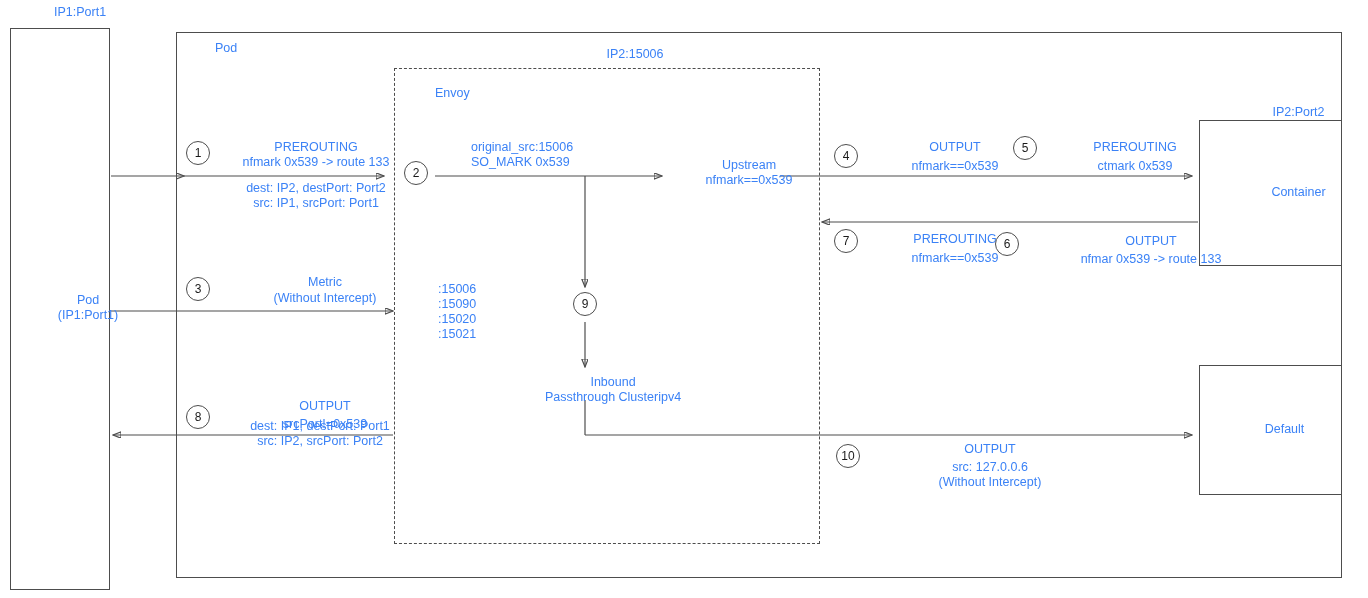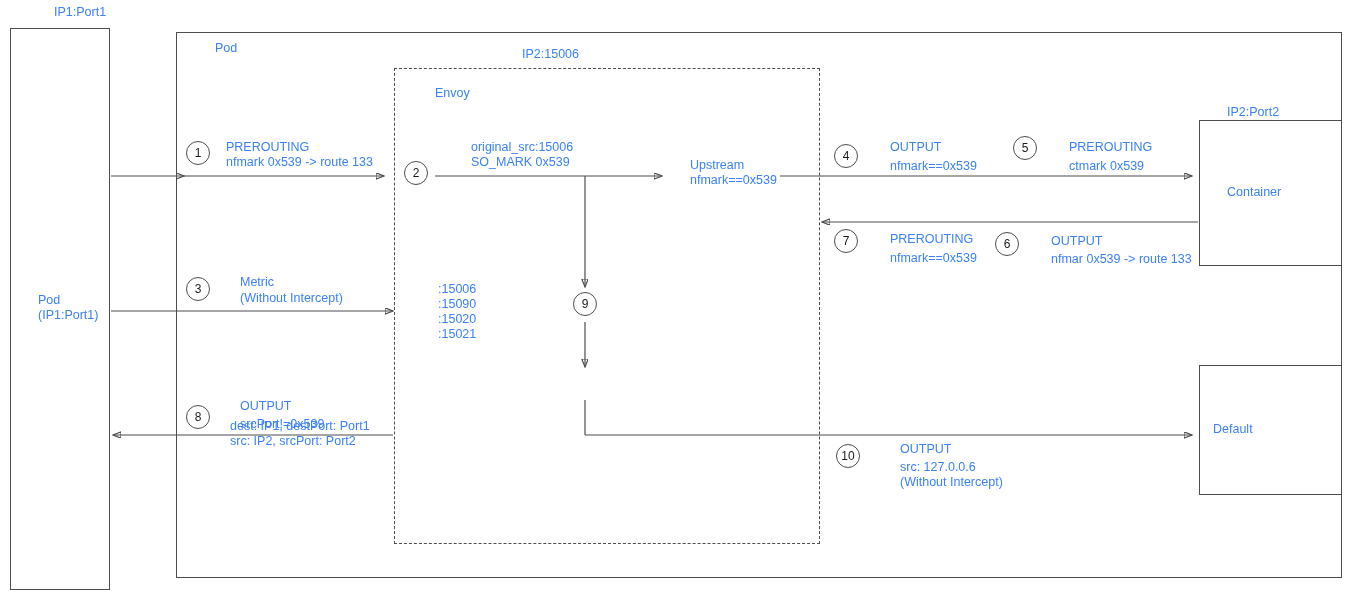--- a/index.html
+++ b/index.html
@@ -32,20 +32,21 @@
   }
   .lbl {
     position: absolute;
     font-size: 12.5px;
     line-height: 15px;
     color: #3b82f6;
     white-space: pre;
     margin-left: 28px;
   }
   .lbl.center {
+    text-align: center;
   }
   .badge {
     position: absolute;
     width: 24px;
     height: 24px;
     border: 1px solid #4d4d4d;
     border-radius: 50%;
     background: #ffffff;
     font-size: 12px;
     line-height: 23px;
@@ -112,20 +113,22 @@
   <div class="lbl" style="left:187px; top:41px;">Pod</div>
   <div class="lbl center" style="left:494px; top:47px; width:226px;">IP2:15006</div>
   <div class="lbl" style="left:407px; top:86px;">Envoy</div>
   <div class="lbl center" style="left:1199px; top:105px; width:143px;">IP2:Port2</div>
   <div class="lbl center" style="left:1199px; top:185px; width:143px;">Container</div>
   <div class="lbl center" style="left:1185px; top:422px; width:143px;">Default</div>
 
   <div class="badge" style="left:186px; top:141px;">1</div>
   <div class="lbl center" style="left:198px; top:140px; width:180px;">PREROUTING</div>
   <div class="lbl center" style="left:198px; top:155px; width:180px;">nfmark 0x539 -&gt; route 133</div>
+  <div class="lbl center" style="left:198px; top:181px; width:180px;">dest: IP2, destPort: Port2
+src: IP1, srcPort: Port1</div>
 
   <div class="badge" style="left:404px; top:161px;">2</div>
   <div class="lbl" style="left:443px; top:140px;">original_src:15006
 SO_MARK 0x539</div>
 
   <div class="lbl center" style="left:662px; top:158px; width:118px;">Upstream
 nfmark==0x539</div>
 
   <div class="badge" style="left:834px; top:144px;">4</div>
   <div class="lbl center" style="left:862px; top:140px; width:130px;">OUTPUT</div>
@@ -147,20 +150,22 @@
   <div class="lbl center" style="left:212px; top:275px; width:170px;">Metric</div>
   <div class="lbl center" style="left:212px; top:291px; width:170px;">(Without Intercept)</div>
 
   <div class="lbl" style="left:410px; top:282px;">:15006
 :15090
 :15020
 :15021</div>
 
   <div class="badge" style="left:573px; top:292px;">9</div>
 
+  <div class="lbl center" style="left:470px; top:375px; width:230px;">Inbound
+Passthrough Clusteripv4</div>
 
   <div class="badge" style="left:186px; top:405px;">8</div>
   <div class="lbl center" style="left:212px; top:399px; width:170px;">OUTPUT</div>
   <div class="lbl center" style="left:212px; top:417px; width:170px;">srcPort!=0x539</div>
   <div class="lbl center" style="left:202px; top:419px; width:180px;">dest: IP1, destPort: Port1
 src: IP2, srcPort: Port2</div>
 
   <div class="badge" style="left:836px; top:444px;">10</div>
   <div class="lbl center" style="left:872px; top:442px; width:180px;">OUTPUT</div>
   <div class="lbl center" style="left:872px; top:460px; width:180px;">src: 127.0.0.6

